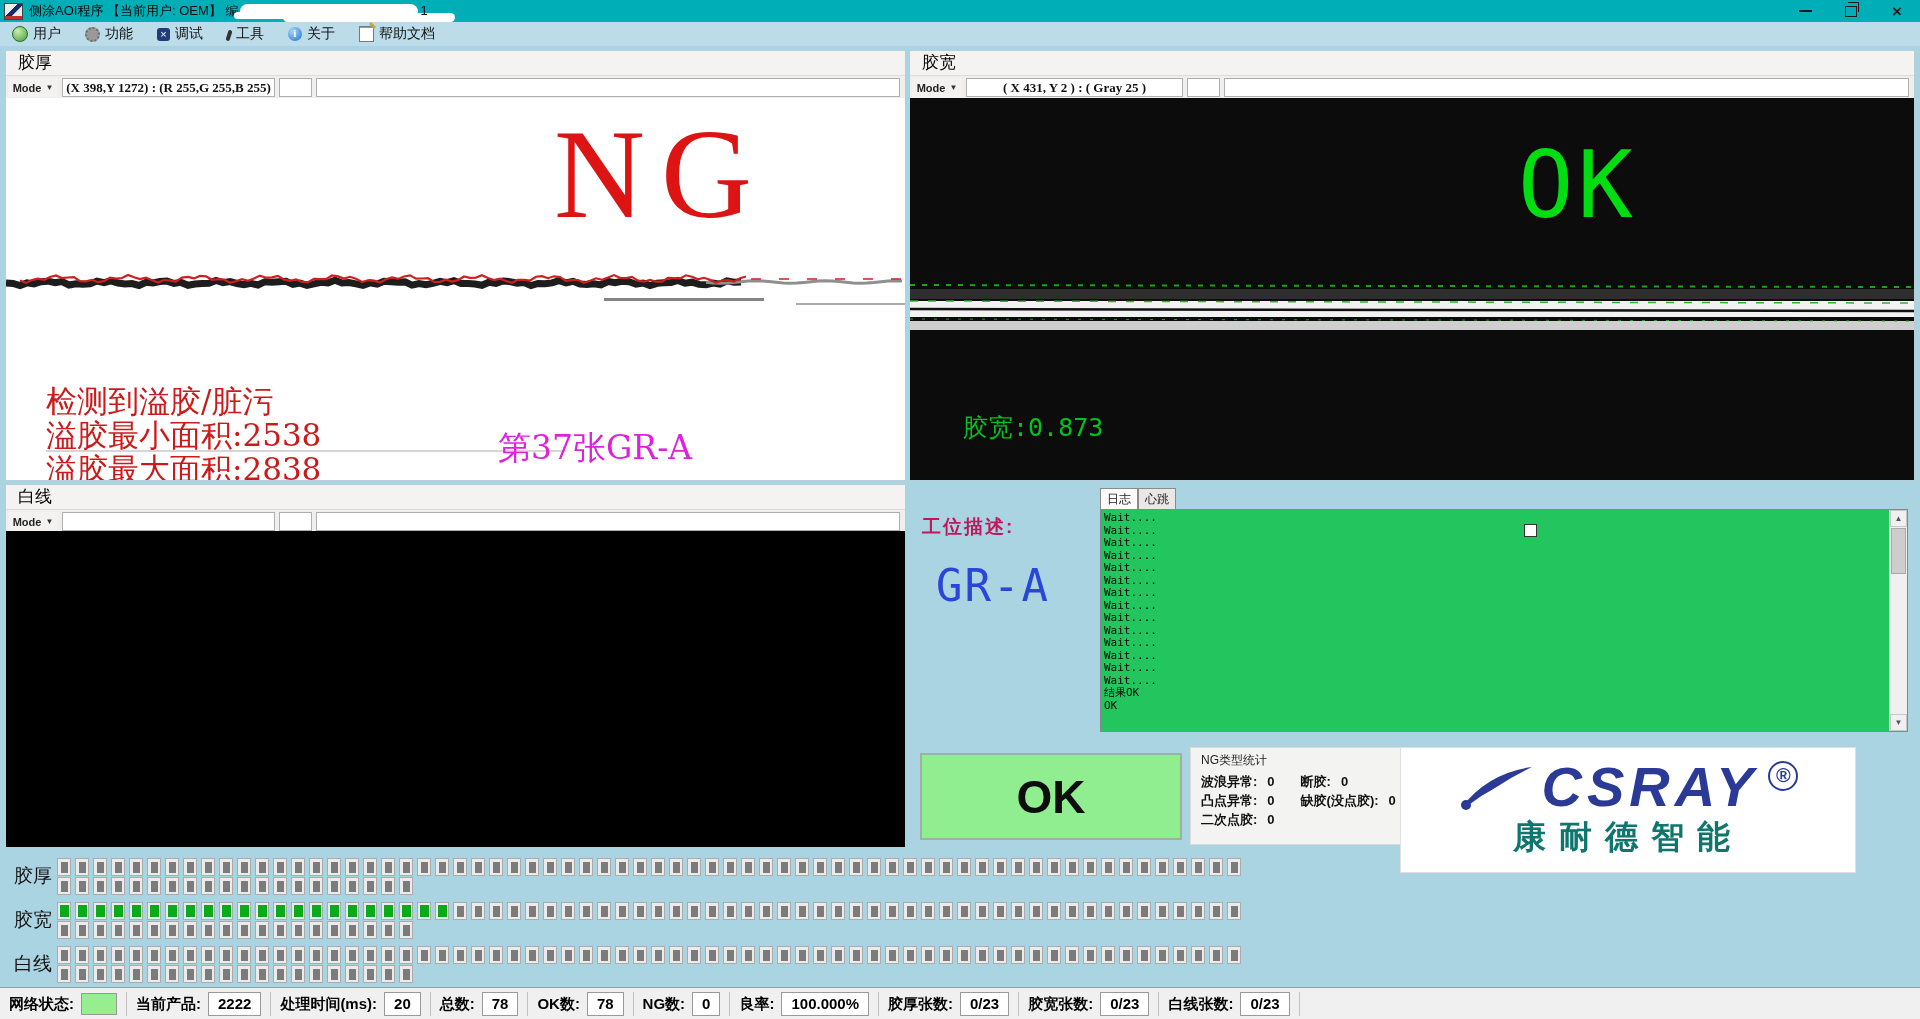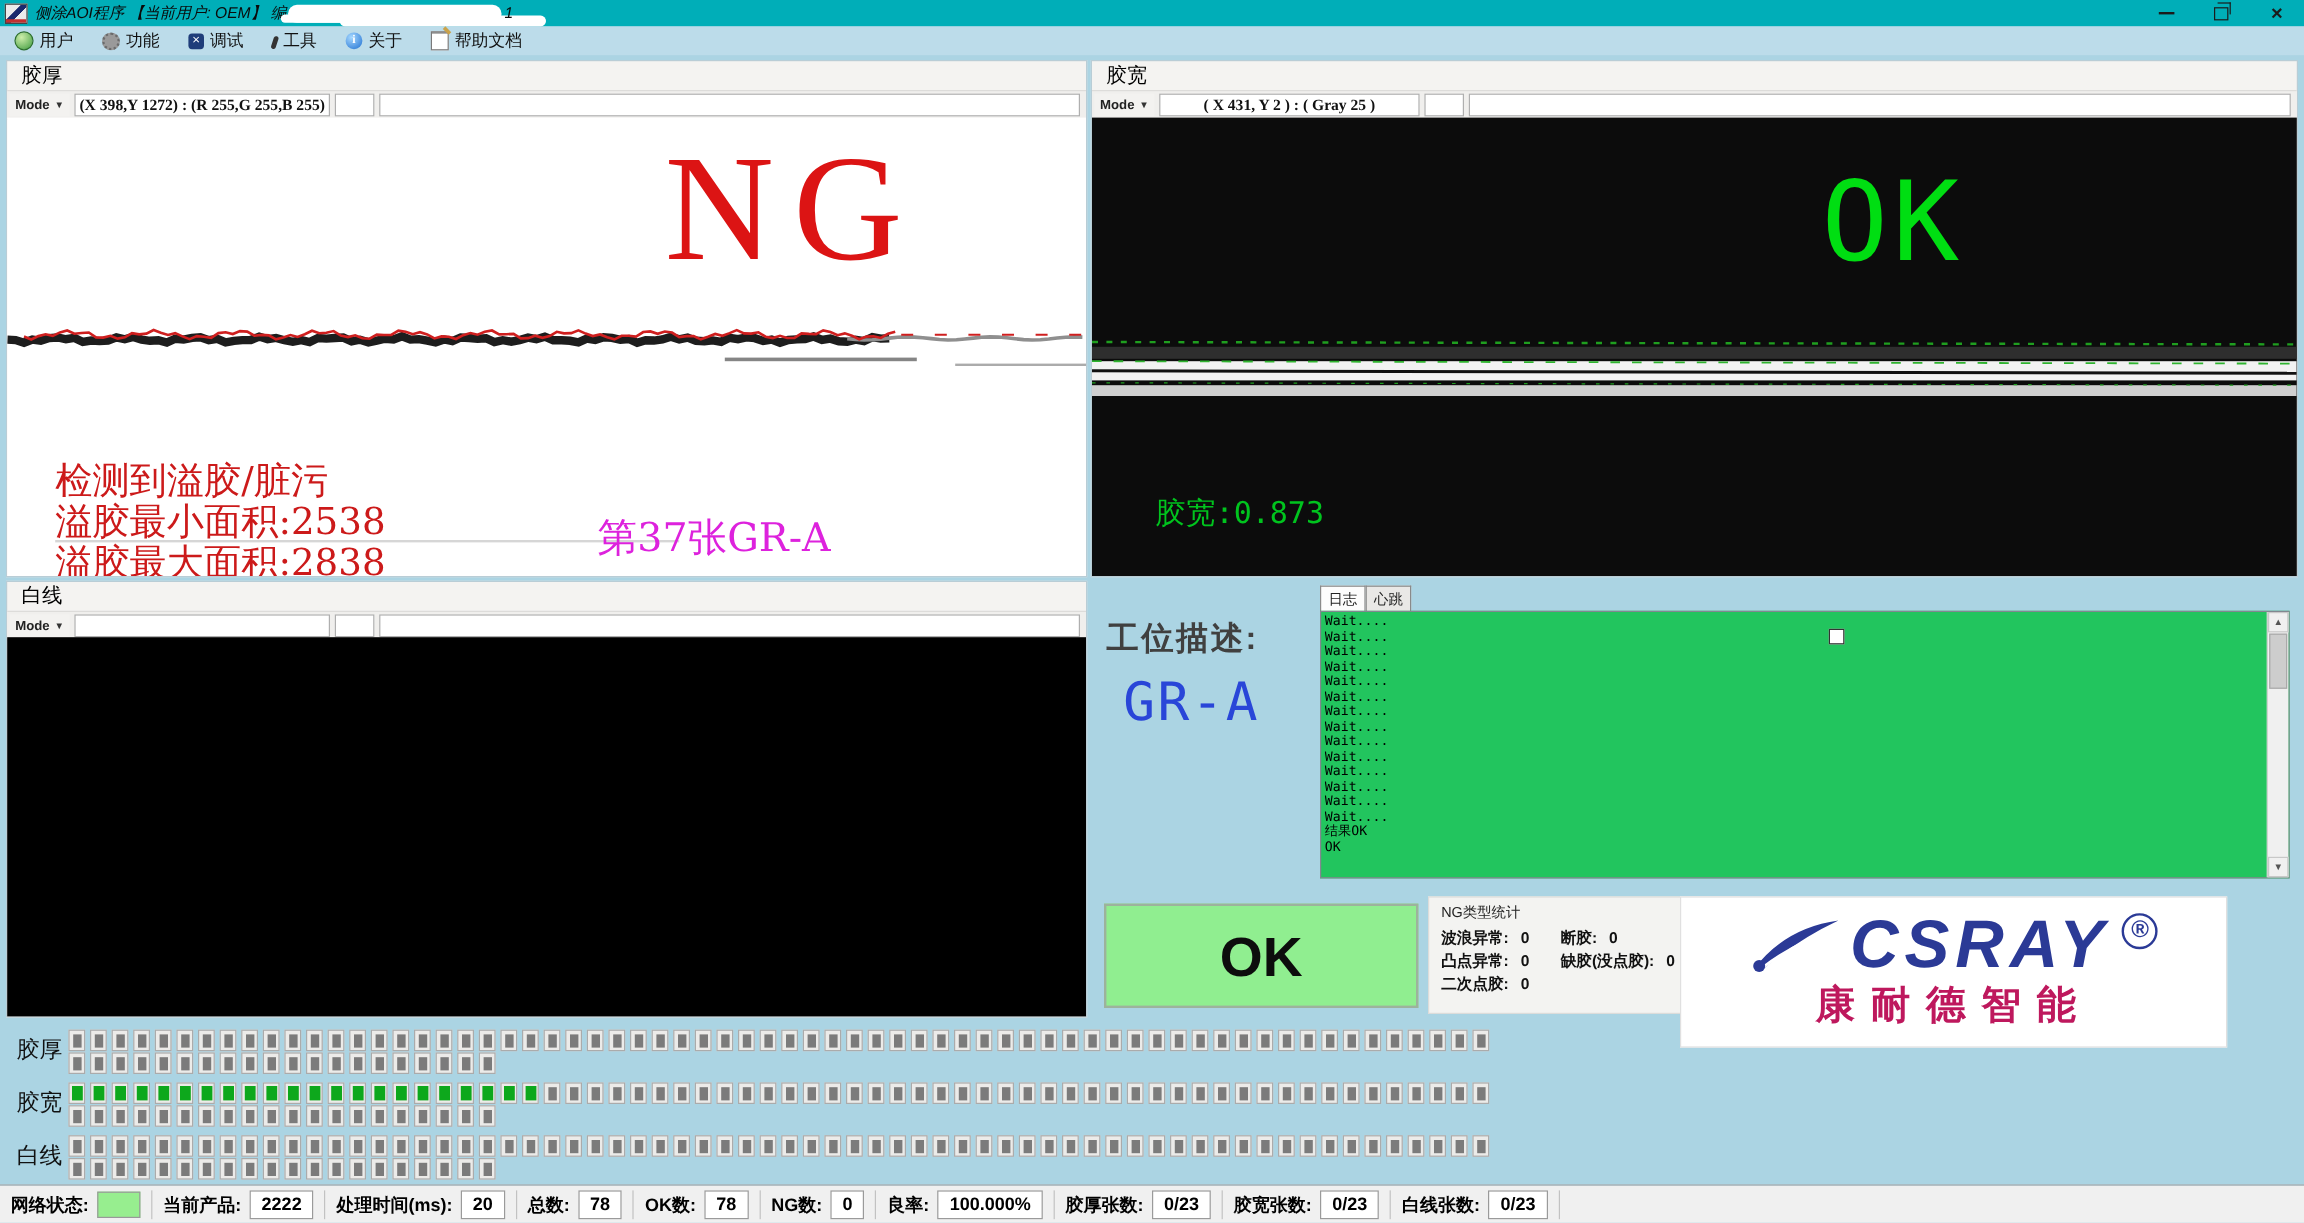--- a/index.html
+++ b/index.html
@@ -1,21 +1,21 @@
 <!DOCTYPE html>
 <html><head>
 <meta charset="utf-8">
 <style>
   html,body{margin:0;padding:0;}
   body{width:1920px;height:1019px;position:relative;overflow:hidden;
        background:#ABD4E3;font-family:"Liberation Sans","DejaVu Sans",sans-serif;
        -webkit-font-smoothing:antialiased;}
   
   .titlebar{position:absolute;left:0;top:0;width:1920px;height:22px;background:#00AEB8;
-            display:flex;align-items:center;color:#0a0a0a;font-size:13px;font-style:italic;}
+            display:flex;align-items:center;color:#0a0a0a;font-size:13px;}
   .app-icon{width:17px;height:15px;margin:0 6px 0 4px;background:
      linear-gradient(135deg,transparent 38%,#1a2a6e 40%,#1a2a6e 58%,transparent 60%),#ececec;
      border:1px solid #444;box-shadow:inset 0 -3px 0 #c23030;}
   .title-text{white-space:nowrap;}
   .scribble{display:inline-block;vertical-align:middle;width:178px;height:15px;background:#fff;
             border-radius:8px;margin:0 2px;box-shadow:40px 6px 0 -3px #fff,-10px 4px 0 -4px #fff;}
   .winbtns{margin-left:auto;display:flex;align-items:center;height:100%;}
   .wbtn{width:46px;height:100%;display:flex;align-items:center;justify-content:center;}
   .gl-min{display:block;width:13px;height:2px;background:#1b1b1b;}
   .gl-restore{position:relative;display:block;width:10px;height:9px;border:1.5px solid #1b1b1b;background:transparent;}
@@ -57,21 +57,21 @@
                 font-size:31px;line-height:34px;color:#CC1A1A;white-space:nowrap;}
   .frame-tag{position:absolute;font-family:"DejaVu Serif","Liberation Serif",serif;
              font-size:33px;color:#DD22DD;white-space:nowrap;}
   .smudge{position:absolute;background:#444;opacity:.65;}
   
   .ok-text{position:absolute;font-family:"DejaVu Sans Mono","Liberation Mono",monospace;
            font-size:92px;color:#00DE12;line-height:1;letter-spacing:4px;}
   .measure-text{position:absolute;font-family:"DejaVu Sans Mono","Liberation Mono",monospace;
                 font-size:25px;color:#00C41E;}
   
-  .station-label{position:absolute;font-size:27px;font-weight:bold;color:#404040;letter-spacing:2px;}
+  .station-label{position:absolute;font-size:19px;font-weight:bold;color:#be185d;letter-spacing:2px;}
   .station-value{position:absolute;font-size:44px;color:#2946D8;font-family:"DejaVu Sans Mono","Liberation Mono",monospace;letter-spacing:2px;}
   .tabs{position:absolute;display:flex;font-size:12px;}
   .tab{height:21px;line-height:21px;padding:0 6px;border:1px solid #8A8A8A;border-bottom:none;
        background:#E9E8E6;margin-right:0;color:#222;}
   .tab.active{background:#FCFCFC;position:relative;top:0;}
   .log-box{position:absolute;background:#22c55e;border:1px solid #828790;box-sizing:border-box;}
   .log-lines{position:absolute;left:3px;top:2px;right:20px;bottom:2px;overflow:hidden;
              font-family:"DejaVu Sans Mono","Liberation Mono",monospace;font-size:11px;line-height:12.5px;color:#000;}
   .vscroll{position:absolute;right:0;top:0;bottom:0;width:17px;background:#F0F0F0;border-left:1px solid #D0D0D0;}
   .vs-arrow{position:absolute;left:0;width:17px;height:17px;background:#F0F0F0;border:1px solid #C8C8C8;
@@ -85,21 +85,21 @@
   .ng-title{font-size:12px;color:#222;margin-bottom:3px;}
   .ng-cols{display:flex;gap:26px;}
   .ng-row{display:flex;font-size:13px;font-weight:bold;color:#111;line-height:19px;white-space:nowrap;}
   .ng-l{margin-right:10px;}
   .logo-box{position:absolute;background:#fff;border:1px solid #E0E0E0;box-sizing:border-box;
             display:flex;flex-direction:column;align-items:center;justify-content:center;}
   .logo-row{display:flex;align-items:flex-start;}
   .logo-brand{font-size:56px;font-weight:bold;color:#2B3A96;letter-spacing:5px;line-height:52px;font-style:italic;}
   .logo-reg{font-size:20px;color:#2B3A96;border:2px solid #2B3A96;border-radius:50%;width:26px;height:26px;
             line-height:25px;text-align:center;margin-left:10px;font-weight:bold;}
-  .logo-company{font-size:33px;font-weight:bold;color:#be185d;letter-spacing:13px;margin-top:2px;}
+  .logo-company{font-size:33px;font-weight:bold;color:#0f766e;letter-spacing:13px;margin-top:2px;}
   .logo-swoosh{margin-right:6px;margin-top:2px;}
   
   .pg-label{position:absolute;left:14px;height:35px;line-height:35px;font-size:19px;color:#111;}
   .pg-row{position:absolute;left:57px;display:flex;gap:4px;}
   .sq{width:12px;height:16px;background:#ECEBE9;border:1px solid #ABABAB;box-sizing:content-box;
       display:flex;align-items:center;justify-content:center;}
   .sq i{display:block;width:7px;height:11px;background:#7B7B7B;}
   .sq.sq-green i{width:9px;height:12px;background:#0DA81C;}
   
   .statusbar{position:absolute;left:0;top:987px;width:1920px;height:32px;background:#F0F0F0;

